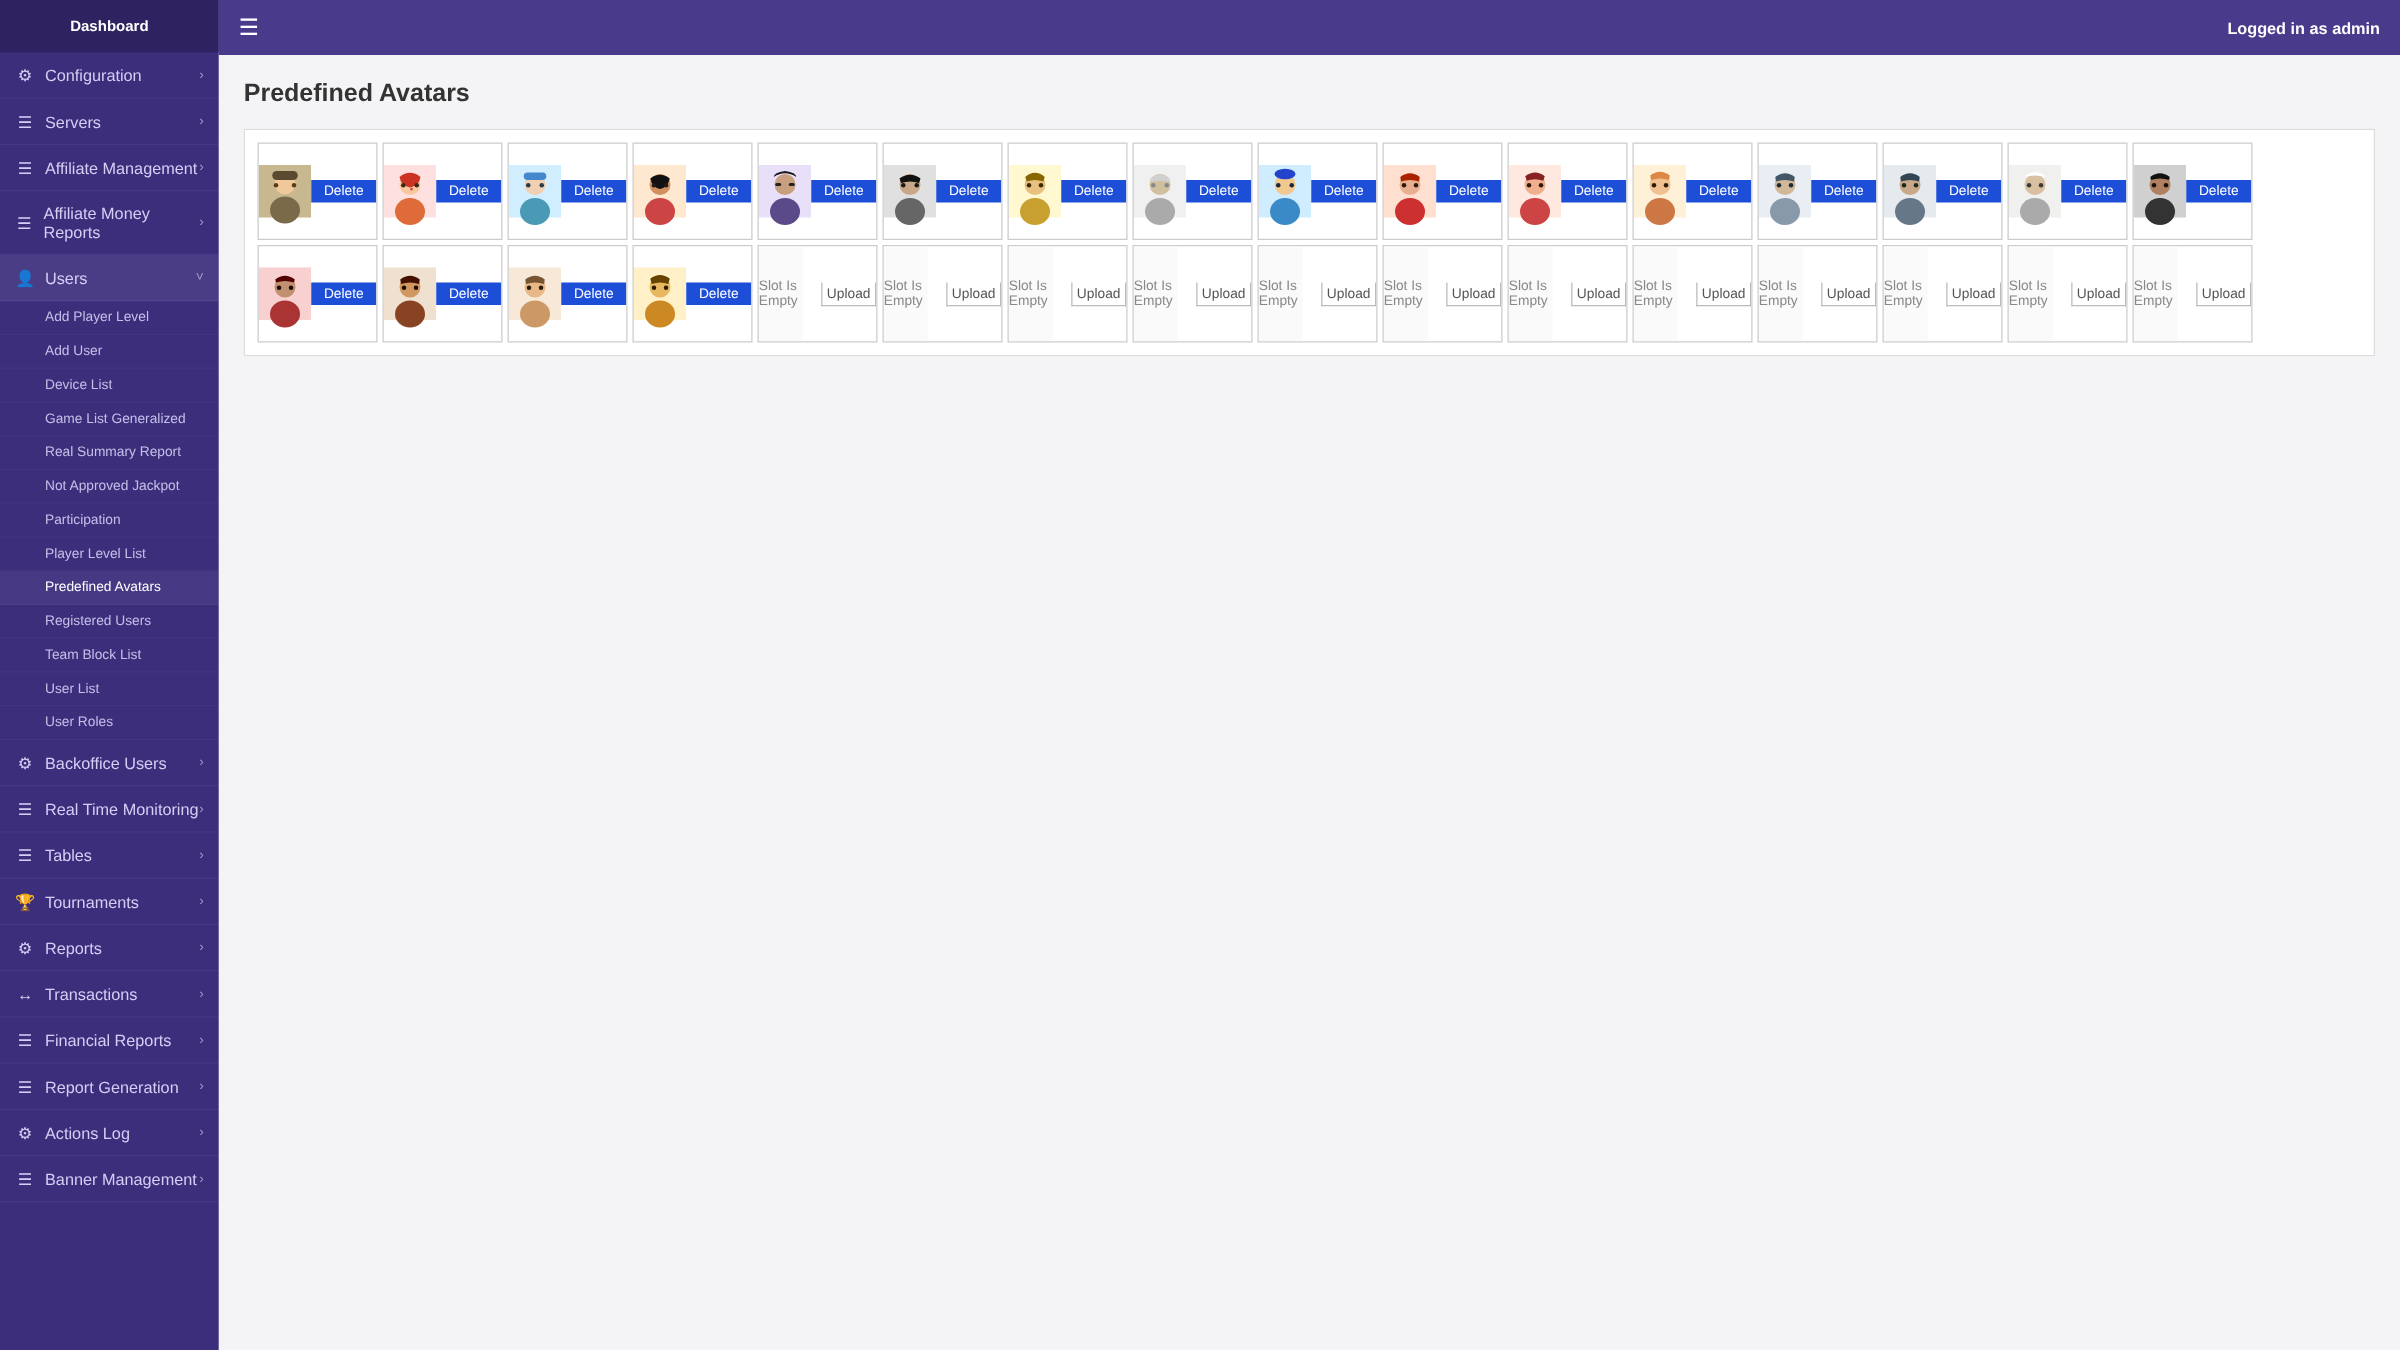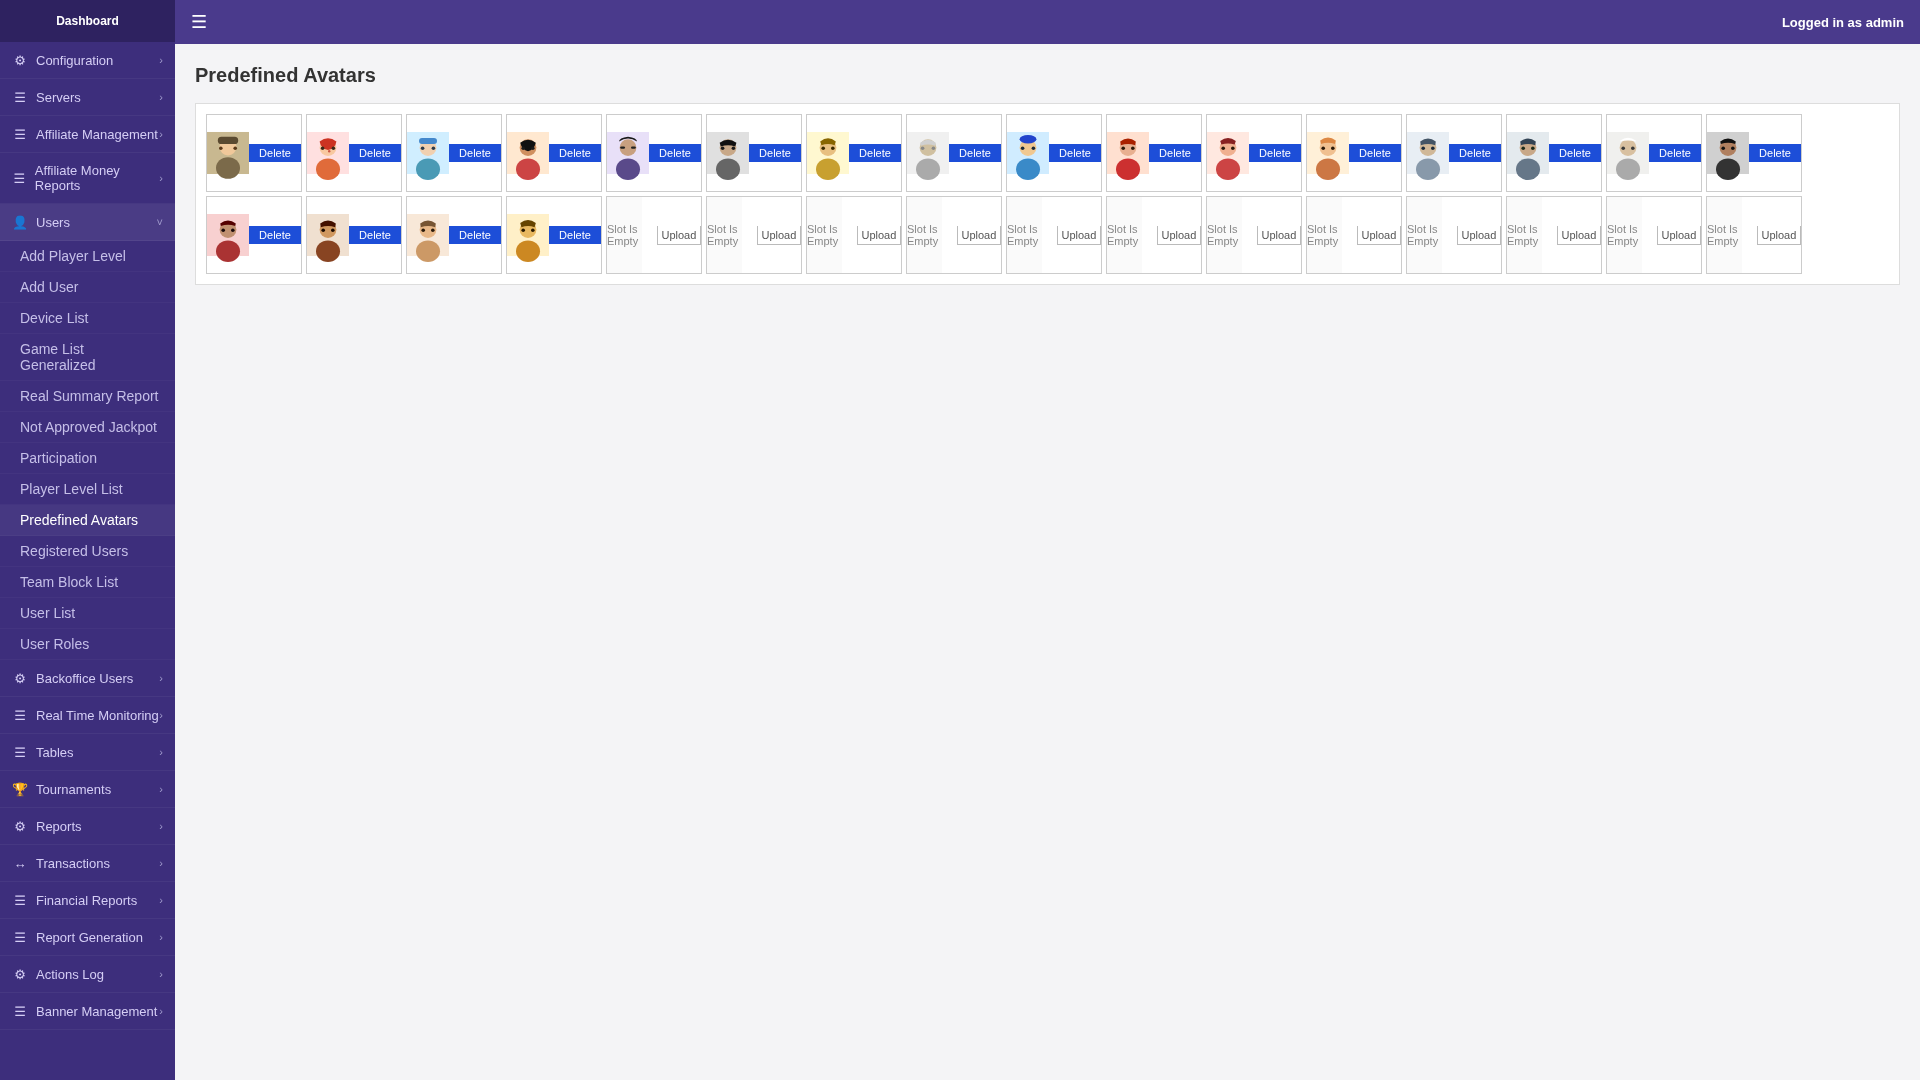--- a/index.html
+++ b/index.html
@@ -31,24 +31,24 @@
       padding: 10px 12px;
       cursor: pointer;
       color: #d5cef5;
       border-bottom: 1px solid rgba(255,255,255,0.05);
     }
     .sidebar-item.active { background: rgba(255,255,255,0.07); }
     .sidebar-item .left { display: flex; align-items: center; gap: 8px; }
     .sidebar-item .icon-wrap { width: 16px; height: 16px; display: flex; align-items: center; justify-content: center; font-size: 13px; }
     .sidebar-item .chevron { font-size: 11px; color: #a09bcc; }
     .sidebar-sub-item {
-      padding: 7px 12px 7px 20px;
+      padding: 7px 12px 7px 36px;
       cursor: pointer;
       color: #c5bfe8;
-      font-size: 14px;
+      font-size: 11px;
       border-bottom: 1px solid rgba(255,255,255,0.03);
     }
     .sidebar-sub-item.current { color: #fff; background: rgba(255,255,255,0.05); }
 
     
     #topbar {
       background: #4a3a8c;
       color: #fff;
       padding: 0 16px;
       height: 44px;

